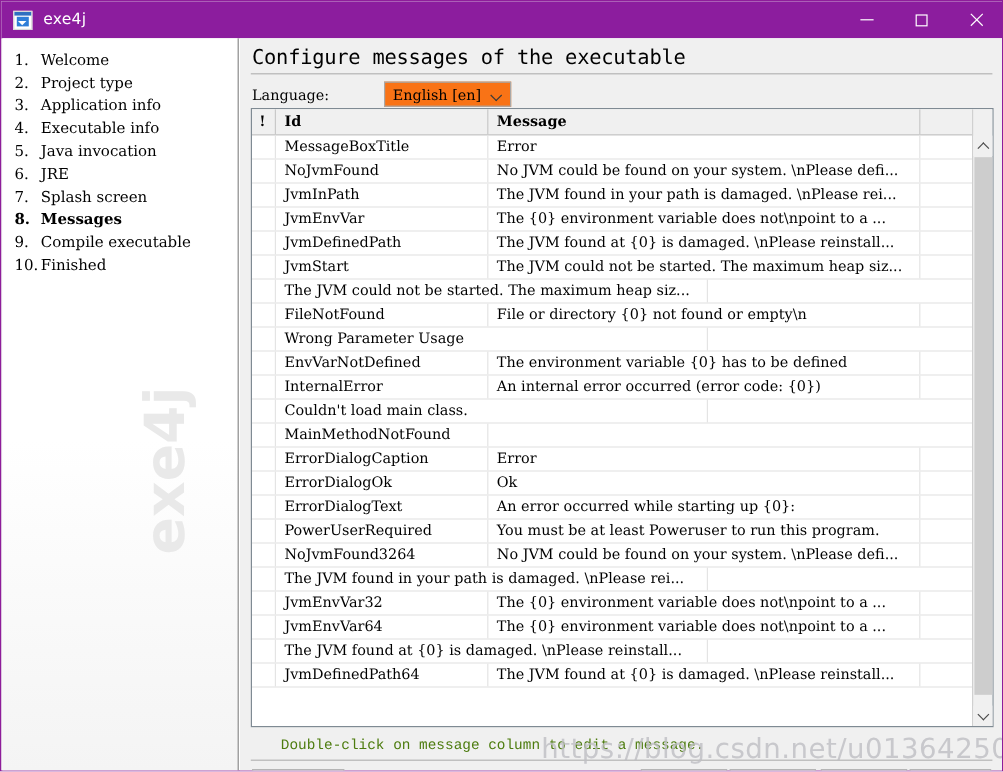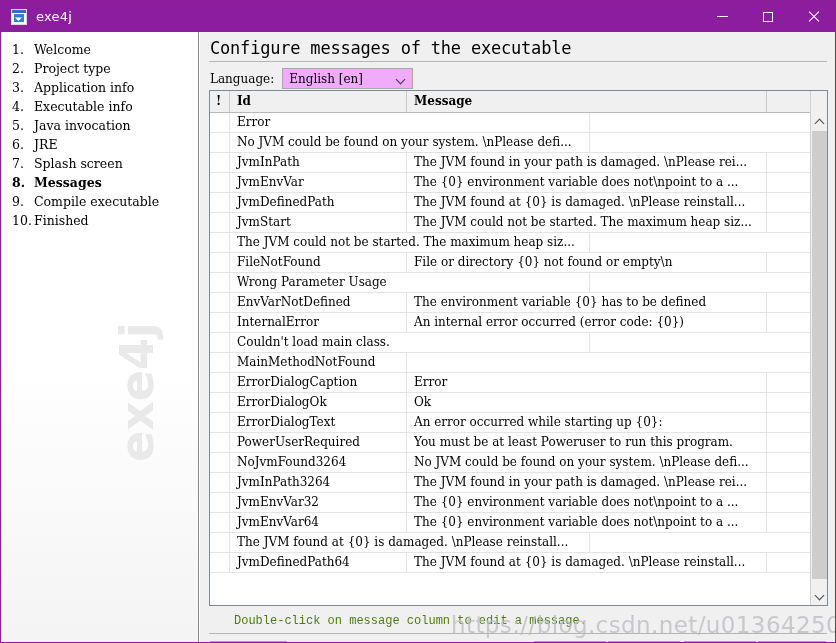--- a/index.html
+++ b/index.html
@@ -138,30 +138,30 @@
     letter-spacing: -0.2px;
   }
   #title-rule {
     position: absolute; left: 9px; top: 29px;
     width: 618px; height: 1px; background: #b5b5b5;
   }
 
   
   #lang-row {
     position: absolute; left: 10px; top: 36px;
-    display: flex; align-items: center;
+    display: flex; align-items: center; gap: 38px;
   }
   #lang-label {
     font-family: "DejaVu Serif", serif;
     font-size: 12px; color: #000000;
     margin-right: 8px;
   }
   #lang-select {
-    width: 131px; height: 21px;
-    background: #f0abfc;
+    width: 106px; height: 21px;
+    background: #f97316;
     border: 1px solid #a8a8a8;
     display: flex; align-items: center;
     position: relative;
   }
   #lang-value {
     font-family: "DejaVu Serif", serif;
     font-size: 12px; color: #000000;
     padding-left: 6px;
   }
   #lang-arrow {
@@ -385,25 +385,27 @@
       <div id="table-wrap">
         <div id="table-head">
           <div class="th col-flag">!</div>
           <div class="th col-id">Id</div>
           <div class="th col-msg">Message</div>
           <div class="th col-pad"></div>
         </div>
         <div id="table-body">
             <div class="trow">
               <div class="td col-flag"></div>
+              <div class="td col-id">MessageBoxTitle</div>
               <div class="td col-msg">Error</div>
               <div class="td col-pad"></div>
             </div>
             <div class="trow">
               <div class="td col-flag"></div>
+              <div class="td col-id">NoJvmFound</div>
               <div class="td col-msg">No JVM could be found on your system. \nPlease defi...</div>
               <div class="td col-pad"></div>
             </div>
             <div class="trow">
               <div class="td col-flag"></div>
               <div class="td col-id">JvmInPath</div>
               <div class="td col-msg">The JVM found in your path is damaged. \nPlease rei...</div>
               <div class="td col-pad"></div>
             </div>
             <div class="trow">
@@ -487,21 +489,20 @@
               <div class="td col-pad"></div>
             </div>
             <div class="trow">
               <div class="td col-flag"></div>
               <div class="td col-id">NoJvmFound3264</div>
               <div class="td col-msg">No JVM could be found on your system. \nPlease defi...</div>
               <div class="td col-pad"></div>
             </div>
             <div class="trow">
               <div class="td col-flag"></div>
-              <div class="td col-id">JvmInPath3264</div>
               <div class="td col-msg">The JVM found in your path is damaged. \nPlease rei...</div>
               <div class="td col-pad"></div>
             </div>
             <div class="trow">
               <div class="td col-flag"></div>
               <div class="td col-id">JvmEnvVar32</div>
               <div class="td col-msg">The {0} environment variable does not\npoint to a ...</div>
               <div class="td col-pad"></div>
             </div>
             <div class="trow">

